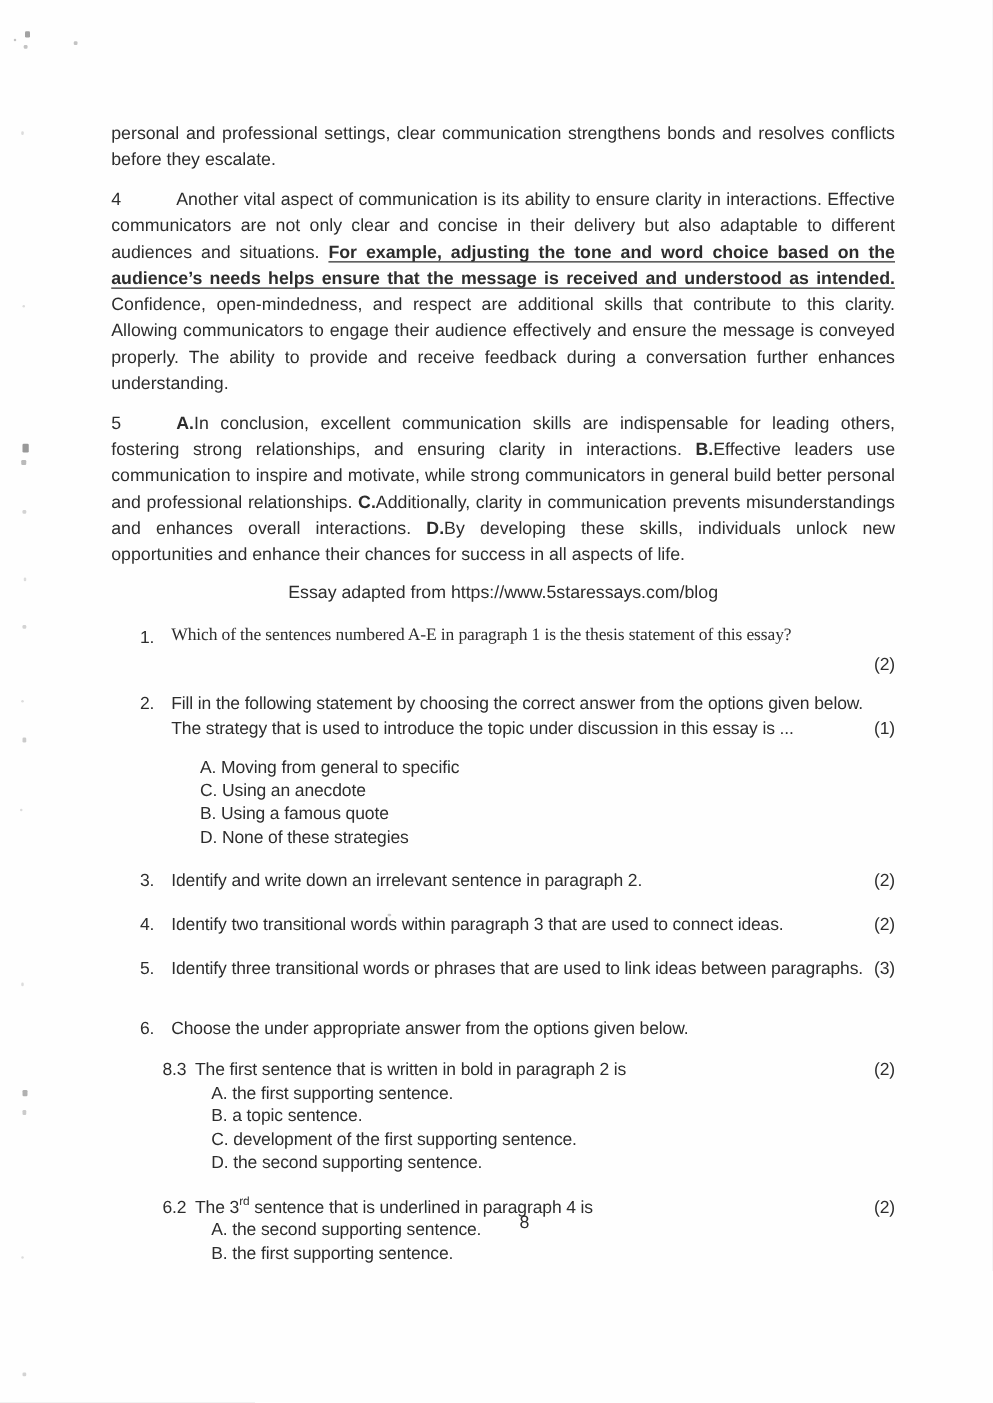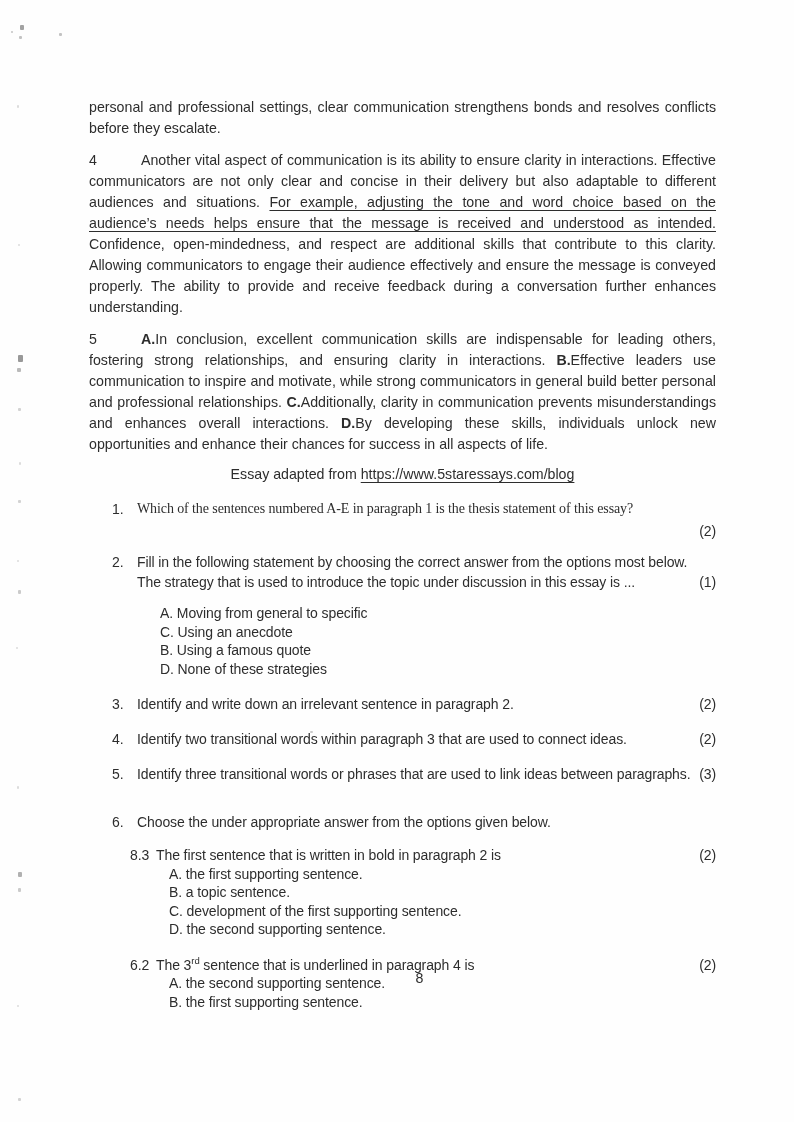--- a/index.html
+++ b/index.html
@@ -16,29 +16,29 @@
   .content {
     position:absolute; left:89px; top:97px; width:627px;
   }
   
   .para {
     font-size:14.2px; line-height:21px;
     text-align:justify;
     margin:0 0 11px 0;
   }
   .pnum { display:inline-block; width:52px; }
-  .u { text-decoration:underline; text-underline-offset:2.5px; }
+  .u { text-decoration:underline; text-underline-offset:2.5px;font-weight:bold; }
   .b { font-weight:700; }
   
   .source-line {
     font-size:14.2px; line-height:21px;
     text-align:center;
     margin:2px 0 14px 0;
   }
-  .source-link { text-decoration:underline; text-underline-offset:2.5px; color:inherit; cursor:pointer; }
+  .source-link { text-underline-offset:2.5px; color:inherit; cursor:pointer; }
   
   .questions { margin-left:23px; font-size:14px; letter-spacing:-0.1px; }
   .qrow {
     position:relative;
     display:flex;
     line-height:20px;
   }
   .qnum { flex:none; width:25px; }
   .qbody { flex:1; }
   .qtext-justify { text-align:justify;font-family:Liberation Serif, serif; }
@@ -114,21 +114,21 @@
 
       <div class="qrow mb2">
         <span class="qnum">1.</span>
         <span class="qbody qtext-justify">Which of the sentences numbered A-E in paragraph 1 is the thesis statement of this essay?</span>
       </div>
       <div class="marks-line">(2)</div>
 
       <div class="qrow mb10">
         <span class="qnum">2.</span>
         <span class="qbody">
-          <span style="display:block;">Fill in the following statement by choosing the correct answer from the options most below.</span>
+          <span style="display:block;">Fill in the following statement by choosing the correct answer from the options given below.</span>
           <span style="display:block;">The strategy that is used to introduce the topic under discussion in this essay is ...</span>
         </span>
         <span class="marks">(1)</span>
       </div>
 
       <div class="opts mb16">
         <div>A. Moving from general to specific</div>
         <div>C. Using an anecdote</div>
         <div>B. Using a famous quote</div>
         <div>D. None of these strategies</div>

